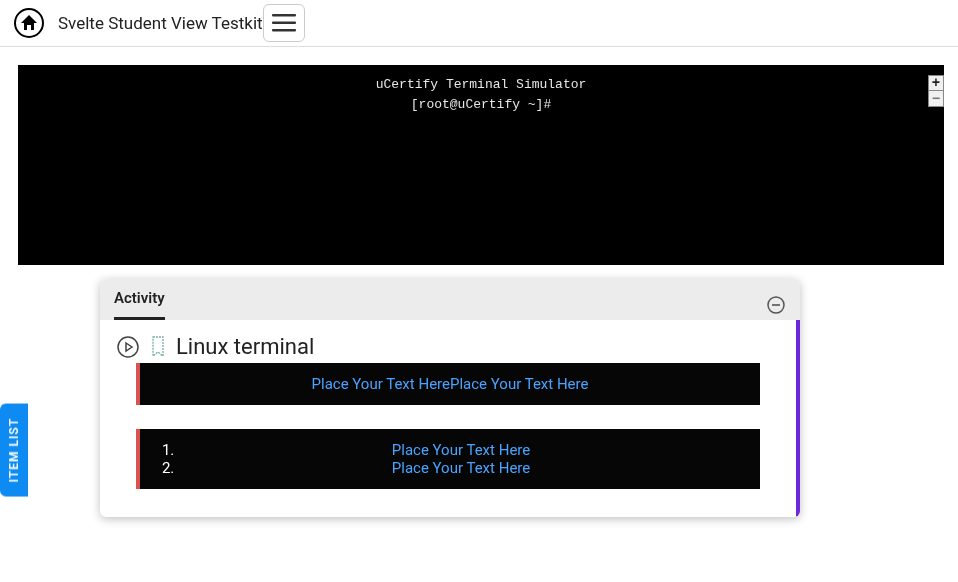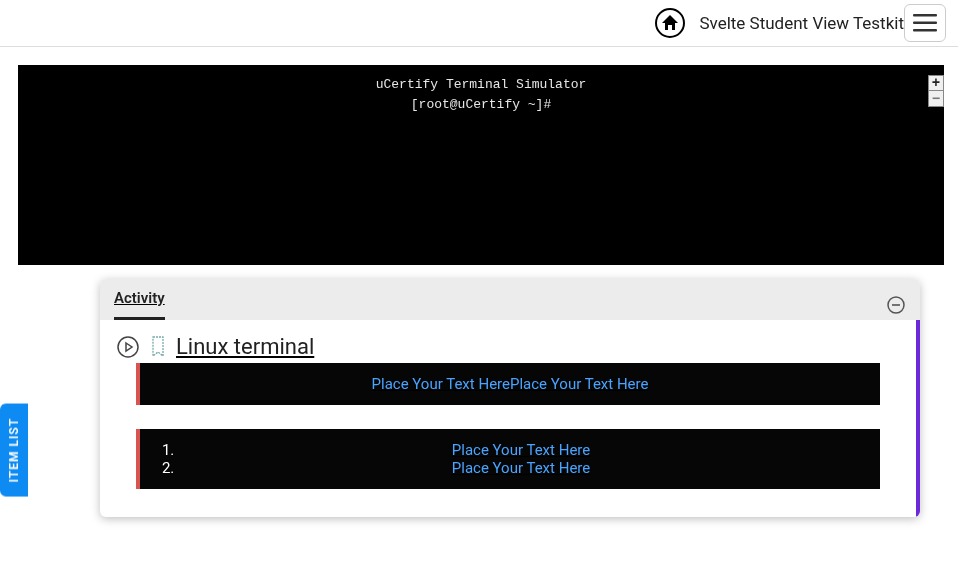--- a/index.html
+++ b/index.html
@@ -7,21 +7,21 @@
     font-family: -apple-system, BlinkMacSystemFont, "Segoe UI", Roboto, Arial, sans-serif;
     background: #fff;
     width: 958px;
     height: 582px;
     overflow: hidden;
     position: relative;
   }
   .header {
     display: flex;
     align-items: center;
-    justify-content: flex-end;
+    justify-content: flex-start;
     padding: 6px 12px;
     border-bottom: 1px solid #ddd;
     height: 47px;
   }
   .header-left {
     display: flex;
     align-items: center;
     gap: 12px;
   }
   .home-icon {
@@ -79,28 +79,27 @@
     align-items: center;
     justify-content: center;
     font-size: 14px;
     font-weight: bold;
     color: #222;
     cursor: pointer;
     line-height: 1;
   }
   .term-zoom + .term-zoom { border-top: none; color:#777; }
   .activity-card {
-    width: 820px;
+    width: 700px;
     margin: 14px auto 0 auto;
     margin-left: 100px;
     background: #fff;
     border-radius: 6px;
     box-shadow: 0 2px 10px rgba(0,0,0,0.25);
     overflow: hidden;
-    text-decoration: underline;
   }
   .activity-header {
     background: #ececec;
     padding: 10px 14px 0 14px;
     display: flex;
     justify-content: space-between;
     align-items: center;
   }
   .activity-tab {
     font-size: 15px;

